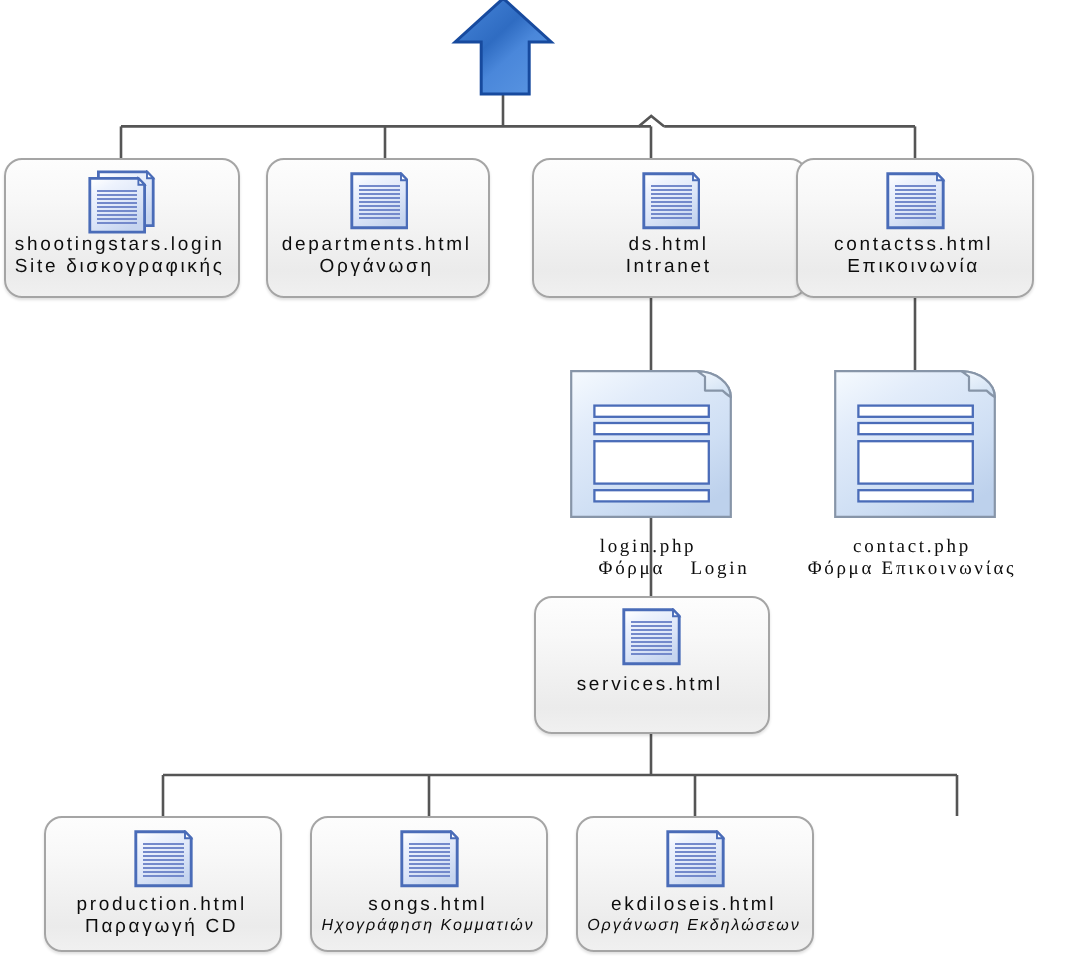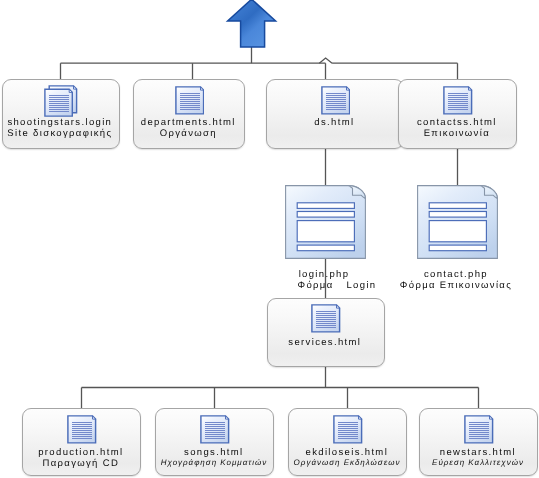--- a/index.html
+++ b/index.html
@@ -10,21 +10,21 @@
   svg.lines{position:absolute;left:0;top:0;width:539px;height:478px;overflow:visible;}
   .node{position:absolute;box-sizing:border-box;border:1px solid #a5a5a5;border-radius:9px;
         background:linear-gradient(to bottom,#fdfdfd 0%,#f8f8f8 28%,#ebebeb 82%,#f0f0f0 100%);
         box-shadow:0 1px 1.5px rgba(0,0,0,0.13);}
   .nicon{position:absolute;left:1px;right:0;display:flex;justify-content:center;}
   .nlab{position:absolute;left:0;right:0;text-align:center;color:#0d0d0d;white-space:nowrap;}
   .l1{font-size:9.5px;letter-spacing:1.35px;line-height:11px;text-indent:0;padding-right:1.35px;}
   .l2{font-size:9.5px;letter-spacing:1.35px;line-height:11px;text-indent:0;padding-right:1.35px;}
   .sm{font-size:8px;letter-spacing:1.0px;line-height:10px;text-indent:0;padding-right:1.0px;font-style:italic;}
   .freelab{position:absolute;text-align:center;color:#0d0d0d;white-space:nowrap;
-           font-size:9.5px;letter-spacing:1.35px;line-height:11px;text-indent:0;padding-right:1.35px;}
+           font-size:9.5px;letter-spacing:1.35px;line-height:11px;text-indent:0;padding-right:1.35px;font-family:Liberation Serif, serif;}
   .ficon{position:absolute;}
 </style>
 </head>
 <body>
 
 <svg width="0" height="0" style="position:absolute" aria-hidden="true">
   <defs>
     <linearGradient id="docg" x1="0.08" y1="0" x2="0.62" y2="1">
       <stop offset="0" stop-color="#ffffff"></stop>
       <stop offset="0.22" stop-color="#eef3fd"></stop>
@@ -139,20 +139,21 @@
             <rect x="4.7" y="12.6" width="20.1" height="1"></rect>
           <rect x="4.7" y="14.6" width="20.1" height="1"></rect>
             <rect x="4.7" y="16.6" width="20.1" height="1"></rect>
           <rect x="4.7" y="18.6" width="20.1" height="1"></rect>
             <rect x="4.7" y="20.6" width="20.1" height="1"></rect>
           <rect x="4.7" y="22.6" width="20.1" height="1"></rect>
         </g>
       </svg>
     </div>
     <div class="nlab l1" style="top:37px">ds.html</div>
+    <div class="nlab l2" style="top:48px">Intranet</div>
   </div>
 
   <div class="node" style="left:398px;top:78.5px;width:119px;height:70px">
     <div class="nicon" style="top:6.5px">
       <svg width="29.5" height="28.8" viewBox="0 0 29.5 28.8">
         <path d="M0.9 0.9 H25.5 L28.6 4.1 V27.9 H0.9 Z" fill="url(#docg)" stroke="#4a6cb8" stroke-width="1.45" stroke-linejoin="miter"></path>
         <path d="M25.5 0.9 L28.6 4.1 H25.5 Z" fill="#fcfdff" stroke="#4a6cb8" stroke-width="0.95" stroke-linejoin="miter"></path>
         <g fill="#7389cb" shape-rendering="crispEdges">
           <rect x="4.7" y="6.6" width="20.1" height="1"></rect>
             <rect x="4.7" y="8.6" width="20.1" height="1"></rect>
@@ -276,35 +277,14 @@
           <rect x="4.7" y="18.6" width="20.1" height="1"></rect>
             <rect x="4.7" y="20.6" width="20.1" height="1"></rect>
           <rect x="4.7" y="22.6" width="20.1" height="1"></rect>
         </g>
       </svg>
     </div>
     <div class="nlab l1" style="top:38px">ekdiloseis.html</div>
     <div class="nlab sm" style="top:48.8px">Οργάνωση Εκδηλώσεων</div>
   </div>
 
-  <div class="node" style="left:419px;top:408px;width:119px;height:68px">
-    <div class="nicon" style="top:6px">
-      <svg width="29.5" height="28.8" viewBox="0 0 29.5 28.8">
-        <path d="M0.9 0.9 H25.5 L28.6 4.1 V27.9 H0.9 Z" fill="url(#docg)" stroke="#4a6cb8" stroke-width="1.45" stroke-linejoin="miter"></path>
-        <path d="M25.5 0.9 L28.6 4.1 H25.5 Z" fill="#fcfdff" stroke="#4a6cb8" stroke-width="0.95" stroke-linejoin="miter"></path>
-        <g fill="#7389cb" shape-rendering="crispEdges">
-          <rect x="4.7" y="6.6" width="20.1" height="1"></rect>
-            <rect x="4.7" y="8.6" width="20.1" height="1"></rect>
-          <rect x="4.7" y="10.6" width="20.1" height="1"></rect>
-            <rect x="4.7" y="12.6" width="20.1" height="1"></rect>
-          <rect x="4.7" y="14.6" width="20.1" height="1"></rect>
-            <rect x="4.7" y="16.6" width="20.1" height="1"></rect>
-          <rect x="4.7" y="18.6" width="20.1" height="1"></rect>
-            <rect x="4.7" y="20.6" width="20.1" height="1"></rect>
-          <rect x="4.7" y="22.6" width="20.1" height="1"></rect>
-        </g>
-      </svg>
-    </div>
-    <div class="nlab l1" style="top:38px">newstars.html</div>
-    <div class="nlab sm" style="top:48.8px">Εύρεση Καλλιτεχνών</div>
-  </div>
 
 </div>
 
 </body></html>

